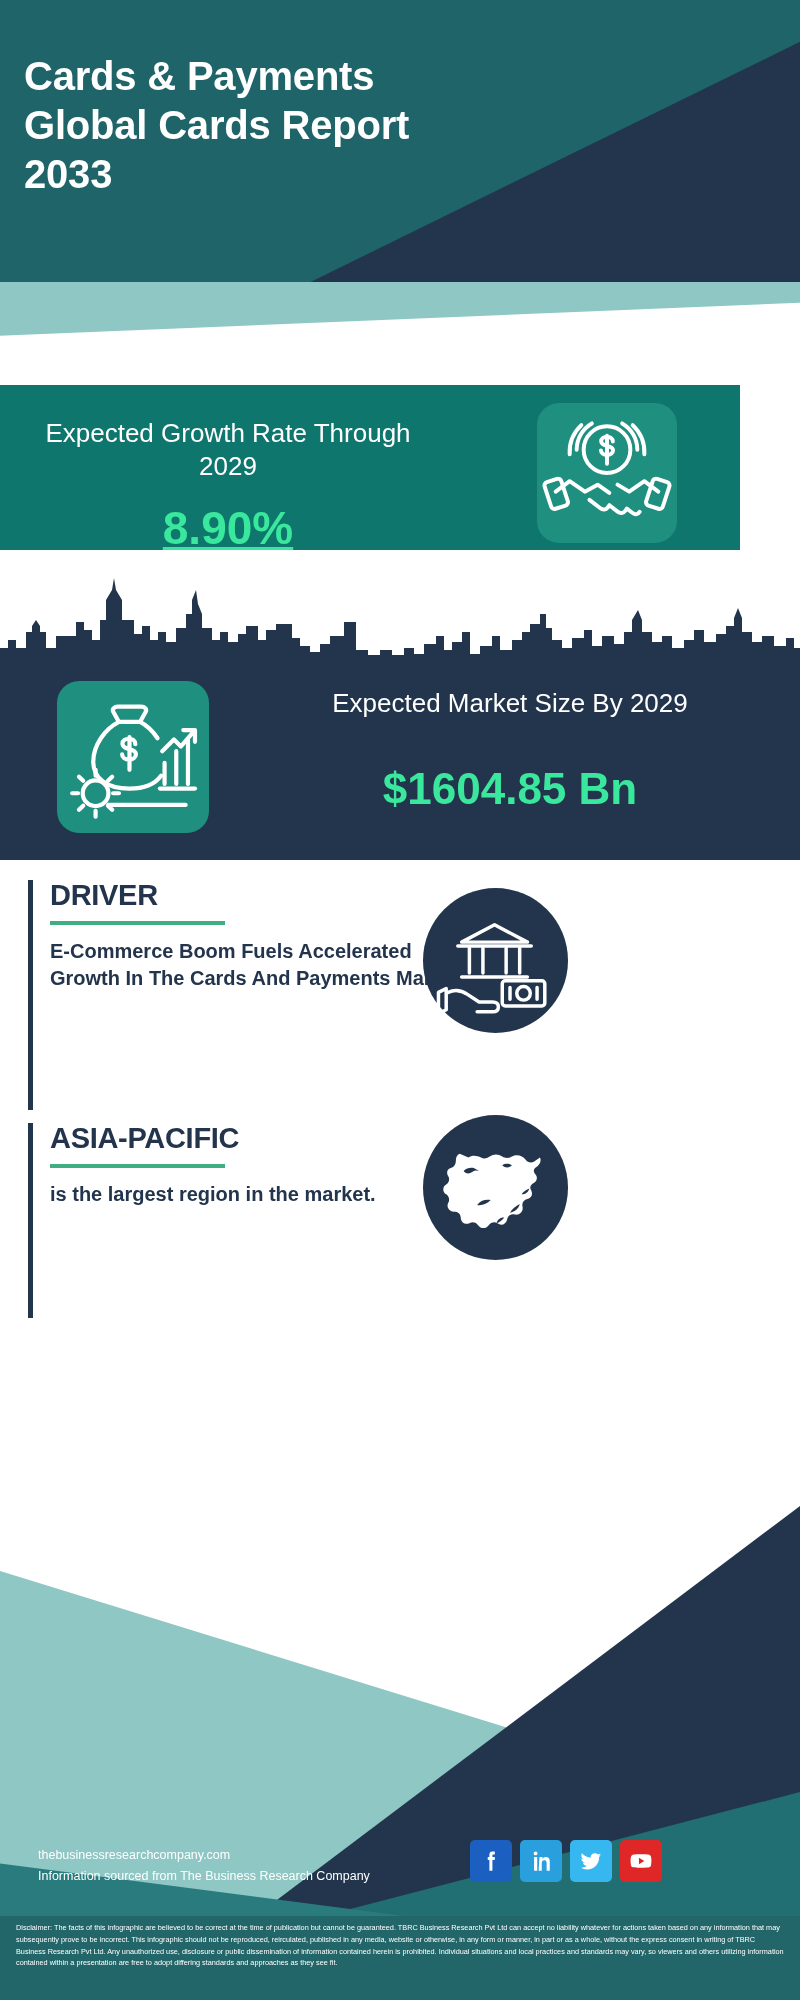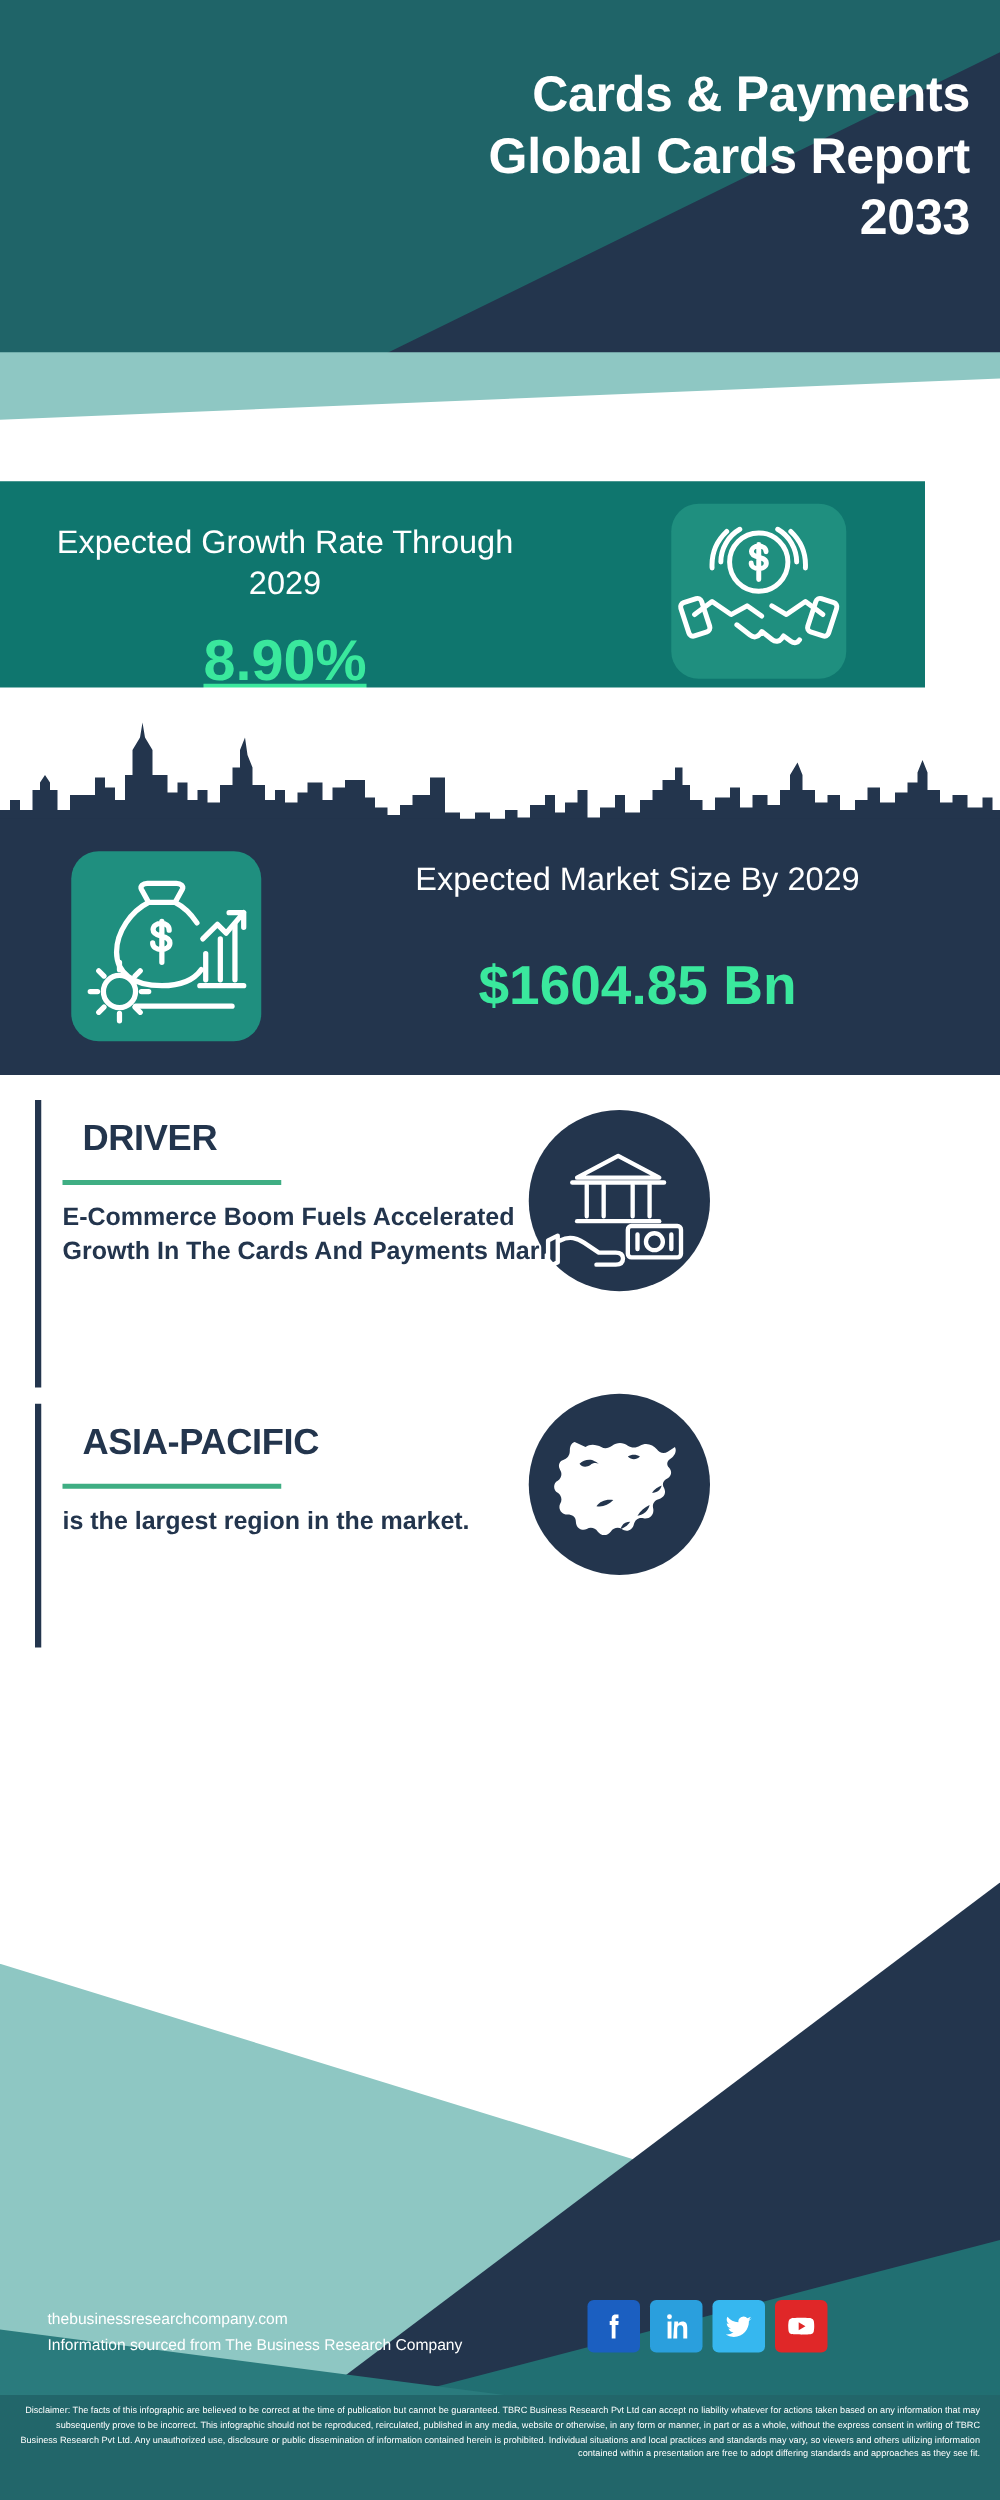--- a/index.html
+++ b/index.html
@@ -23,21 +23,21 @@
     background:#8ec7c3;
     clip-path:polygon(0 81%,100% 81%,100% 100%,0 100%);
   }
   .header .white-wedge{
     position:absolute;left:0;top:0;width:800px;height:348px;
     background:#ffffff;
     clip-path:polygon(0 96.5%,100% 87%,100% 100%,0 100%);
   }
   .header-title{
     position:absolute;left:0;top:52px;width:800px;
-    text-align:right;color:#ffffff;font-weight:bold;
+    text-align:left;color:#ffffff;font-weight:bold;
     font-size:40px;line-height:1.22;letter-spacing:-0.2px;
     z-index:5;padding:0 24px;box-sizing:border-box;
   }
 
   
   .growth{
     position:absolute;left:0;top:340px;width:740px;height:210px;
     background:#0f766e;
     margin-top:45px;
   }
@@ -75,21 +75,21 @@
   }
 
   
   .insights{position:absolute;left:0;top:860px;width:800px;height:490px;background:#ffffff;}
   .insight{position:absolute;left:28px;width:744px;}
   .insight .bar{
     position:absolute;left:0;top:0;width:5px;background:#23354d;
   }
   .insight .body{position:absolute;left:22px;top:0;width:420px;}
   .insight h2{
-    margin:16px;color:#23354d;font-size:29px;font-weight:bold;line-height:1.1;letter-spacing:-0.3px;
+    margin:0;color:#23354d;font-size:29px;font-weight:bold;line-height:1.1;letter-spacing:-0.3px;
   }
   .insight .rule{margin:9px 0 13px 0;width:175px;height:4px;background:#3fae83;}
   .insight p{
     margin:0;color:#23354d;font-size:20px;font-weight:bold;line-height:1.36;
   }
   .circle-icon{
     position:absolute;border-radius:50%;background:#23354d;
   }
 
   .insight-driver{top:20px;height:230px;}
@@ -130,21 +130,21 @@
   .s-tw{background:#36b7ef;}
   .s-yt{background:#e02728;}
   .s-btn svg{display:block;}
 
   
   .disclaimer{
     position:absolute;left:0;top:1916px;width:800px;height:84px;background:#22666a;
     z-index:7;box-sizing:border-box;padding:6px 16px 0 16px;
   }
   .disclaimer p{
-    margin:0;color:#ffffff;font-size:7.3px;line-height:1.62;text-align:right;
+    margin:0;color:#ffffff;font-size:7.3px;line-height:1.62;text-align:left;
   }
 </style>
 </head>
 <body>
 
 <div class="page">
 
   <div class="header">
     <div class="navy-diag"></div>
     <div class="light-diag"></div>

